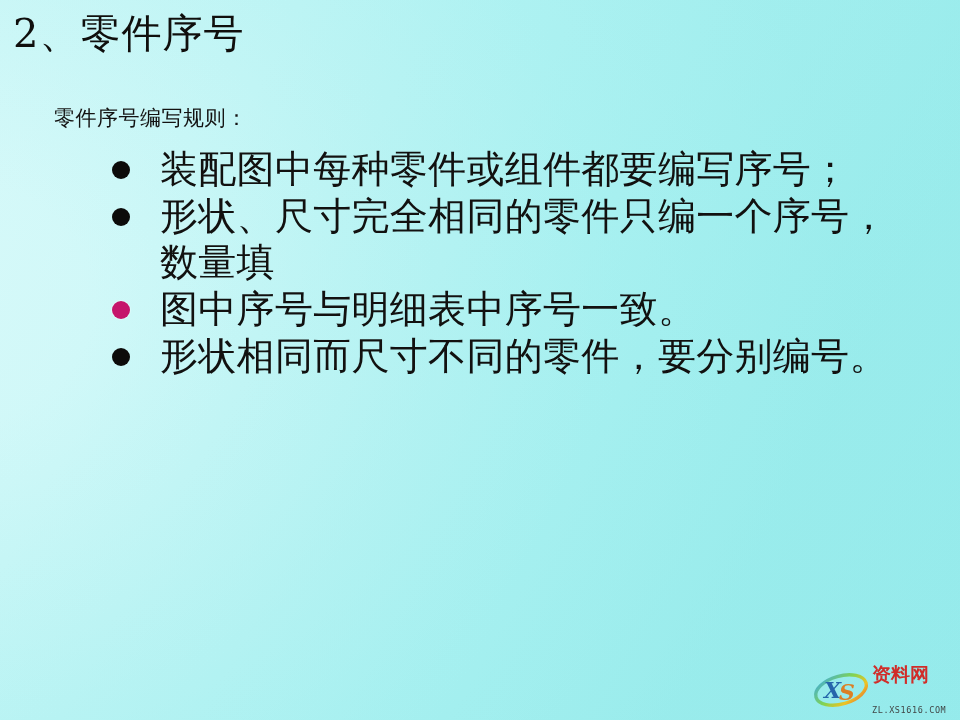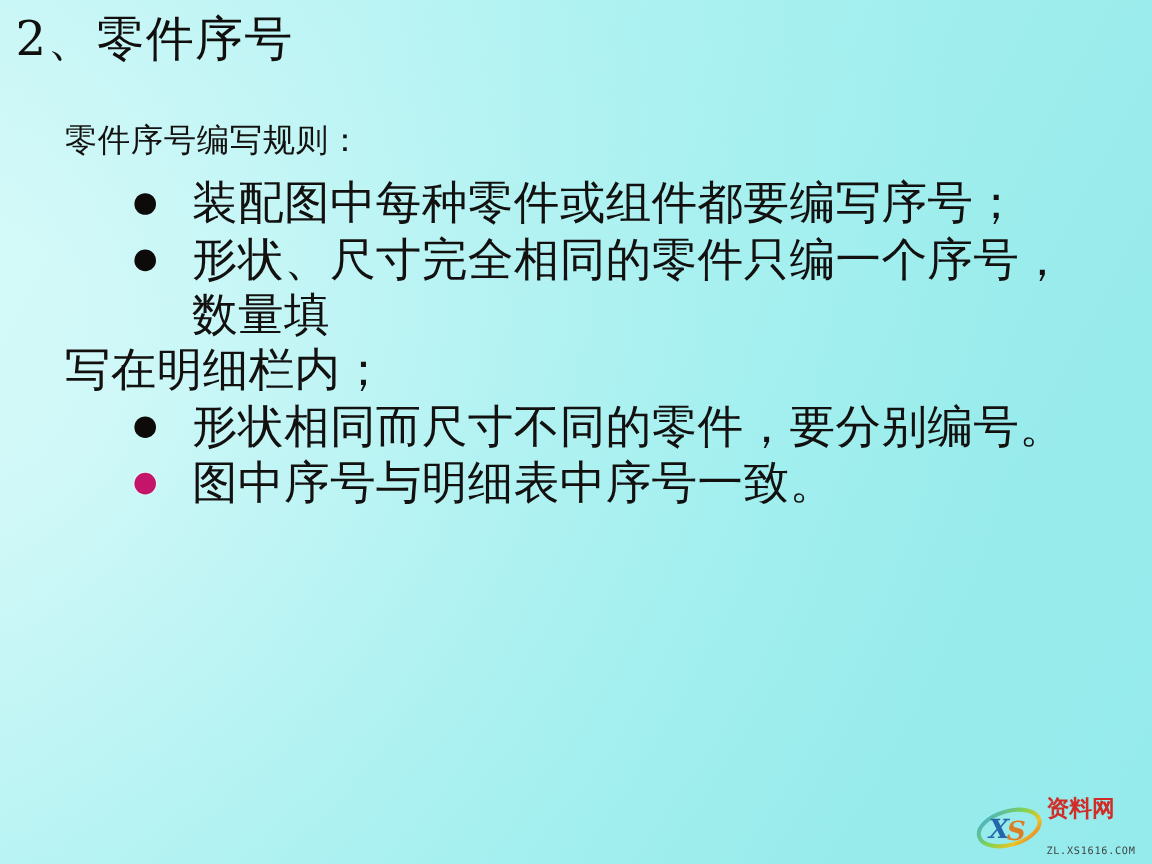--- a/index.html
+++ b/index.html
@@ -43,21 +43,21 @@
   
   .body-block {
     position: absolute;
     left: 0;
     top: 96px;
     width: 960px;
   }
 
   .subtitle {
     margin: 0 0 6px 54px;
-    font-size: 27px;
+    font-size: 21px;
     line-height: 44px;
     color: #131211;
     letter-spacing: 0.5px;
     white-space: nowrap;
     font-family: "DejaVu Serif", "Liberation Serif", serif;
   }
 
   .rule-list {
     list-style: none;
     margin: 0;
@@ -163,31 +163,30 @@
     <ul class="rule-list">
 
       <li class="rule-item">
         <span class="bullet" style="background: rgb(12, 11, 10);"></span>
         <span class="rule-text">装配图中每种零件或组件都要编写序号；</span>
       </li>
 
       <li class="rule-item wrap">
         <span class="bullet" style="background: rgb(12, 11, 10);"></span>
         <span class="rule-text">形状、尺寸完全相同的零件只编一个序号，数量填</span>
-        <span class="cont">写在明细栏内；</span>
+      </li>
+
+      <li class="rule-item">
+        <span class="bullet accent" style="background: rgb(197, 21, 107);"></span>
+        <span class="rule-text">图中序号与明细表中序号一致。</span>
       </li>
 
       <li class="rule-item">
         <span class="bullet" style="background: rgb(12, 11, 10);"></span>
         <span class="rule-text">形状相同而尺寸不同的零件，要分别编号。</span>
-      </li>
-
-      <li class="rule-item">
-        <span class="bullet accent" style="background: rgb(197, 21, 107);"></span>
-        <span class="rule-text">图中序号与明细表中序号一致。</span>
       </li>
 
     </ul>
   </div>
 
   <div class="watermark">
     <div class="wm-xs">
       <svg width="58" height="40" viewBox="0 0 58 40" aria-hidden="true">
         <defs>
           <linearGradient id="swoosh" x1="0" y1="0" x2="1" y2="1">

